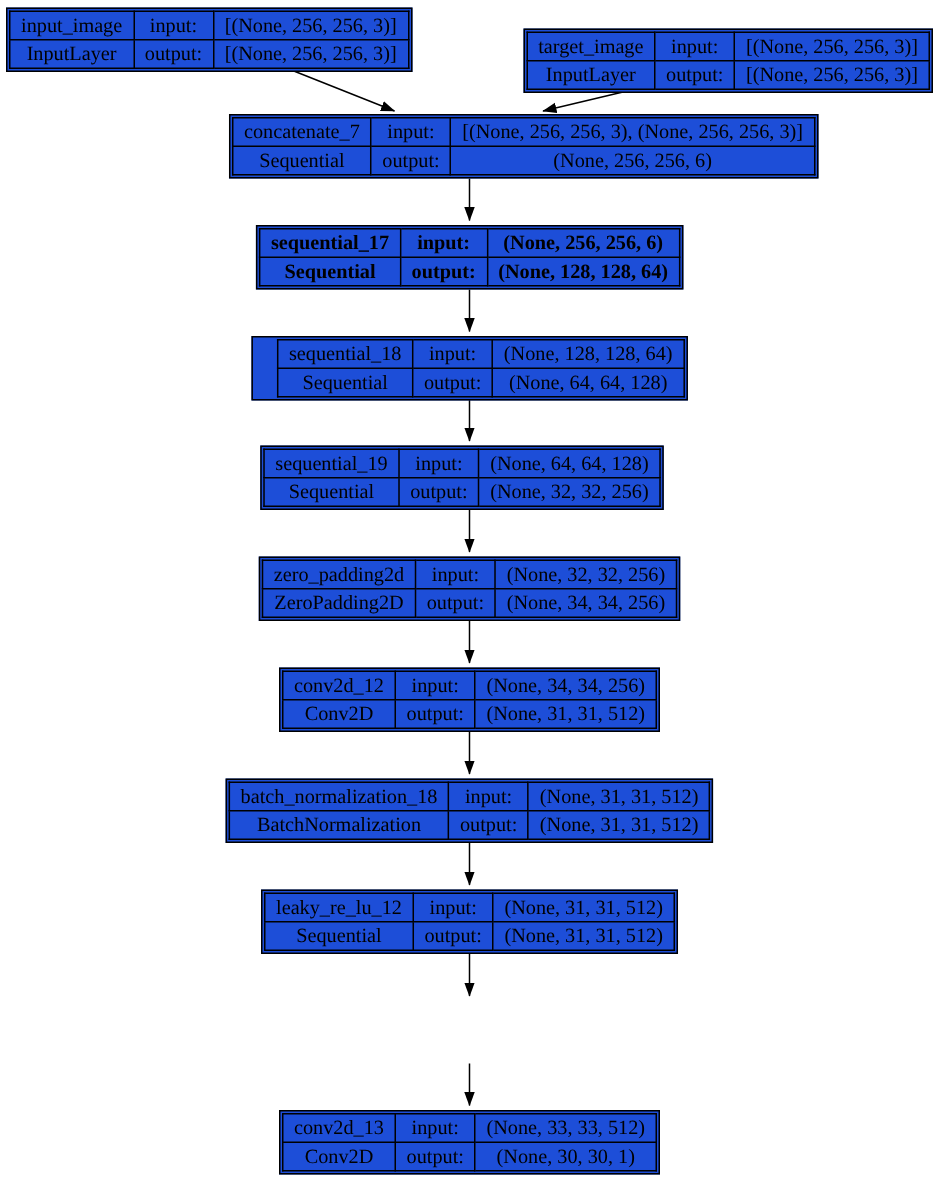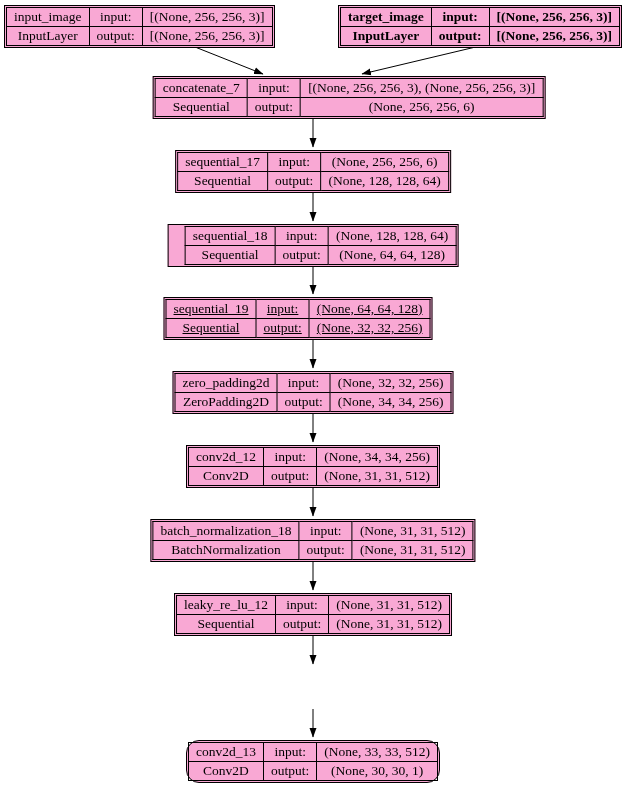--- a/index.html
+++ b/index.html
@@ -15,21 +15,21 @@
   }
   .edges-svg {
     position: absolute;
     left: 0; top: 0;
     width: 629px; height: 787px;
     pointer-events: none;
   }
   .node {
     position: absolute;
     border: 1px solid #000000;
-    background: #f9a8d4;
+    background: #1d4ed8;
     padding: 1px;
     box-sizing: border-box;
   }
   .node.centered { transform: translateX(-50%); }
   .node table {
     border-collapse: collapse;
   }
   .node td {
     border: 1px solid #000000;
     padding: 1px 7px;
@@ -73,21 +73,21 @@
       </tr>
       <tr>
         <td>InputLayer</td>
         <td>output:</td>
         <td>[(None, 256, 256, 3)]</td>
       </tr>
     </tbody>
       </table>
   </div>
 
-  <div class="node" style="right:7px; top:5px;font-weight:bold;">
+  <div class="node" style="right:7px; top:19px;">
     <table>
         <tbody>
       <tr>
         <td>target_image</td>
         <td>input:</td>
         <td>[(None, 256, 256, 3)]</td>
       </tr>
       <tr>
         <td>InputLayer</td>
         <td>output:</td>
@@ -107,21 +107,21 @@
       </tr>
       <tr>
         <td>Sequential</td>
         <td>output:</td>
         <td>(None, 256, 256, 6)</td>
       </tr>
     </tbody>
       </table>
   </div>
 
-  <div class="node centered" style="left:313px; top:150px;">
+  <div class="node centered" style="left:313px; top:150px;font-weight:bold;">
     <table>
         <tbody>
       <tr>
         <td>sequential_17</td>
         <td>input:</td>
         <td>(None, 256, 256, 6)</td>
       </tr>
       <tr>
         <td>Sequential</td>
         <td>output:</td>
@@ -141,21 +141,21 @@
       </tr>
       <tr>
         <td>Sequential</td>
         <td>output:</td>
         <td>(None, 64, 64, 128)</td>
       </tr>
     </tbody>
       </table>
   </div>
 
-  <div class="node centered" style="left:298px; top:297px;text-decoration:underline;">
+  <div class="node centered" style="left:308px; top:297px;">
     <table>
         <tbody>
       <tr>
         <td>sequential_19</td>
         <td>input:</td>
         <td>(None, 64, 64, 128)</td>
       </tr>
       <tr>
         <td>Sequential</td>
         <td>output:</td>
@@ -227,21 +227,21 @@
       <tr>
         <td>Sequential</td>
         <td>output:</td>
         <td>(None, 31, 31, 512)</td>
       </tr>
     </tbody>
       </table>
   </div>
 
 
-  <div class="node centered" style="left:313px; top:740px;border-radius:13px;">
+  <div class="node centered" style="left:313px; top:740px;">
     <table>
         <tbody>
       <tr>
         <td>conv2d_13</td>
         <td>input:</td>
         <td>(None, 33, 33, 512)</td>
       </tr>
       <tr>
         <td>Conv2D</td>
         <td>output:</td>

